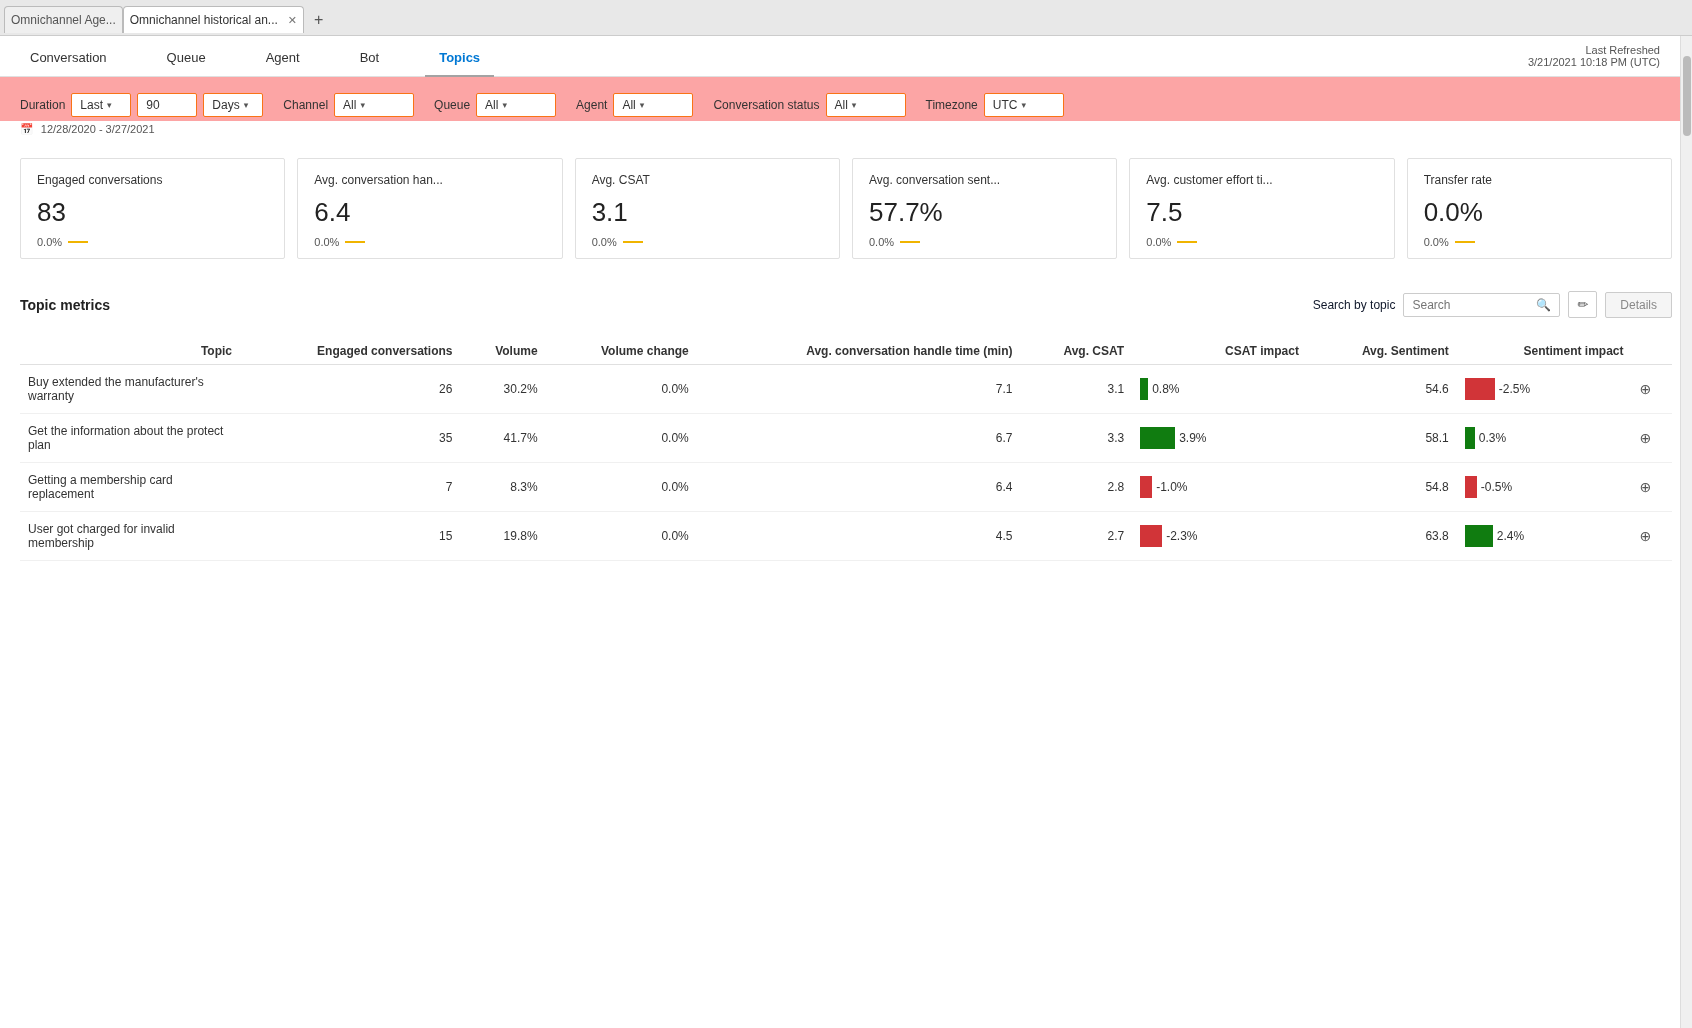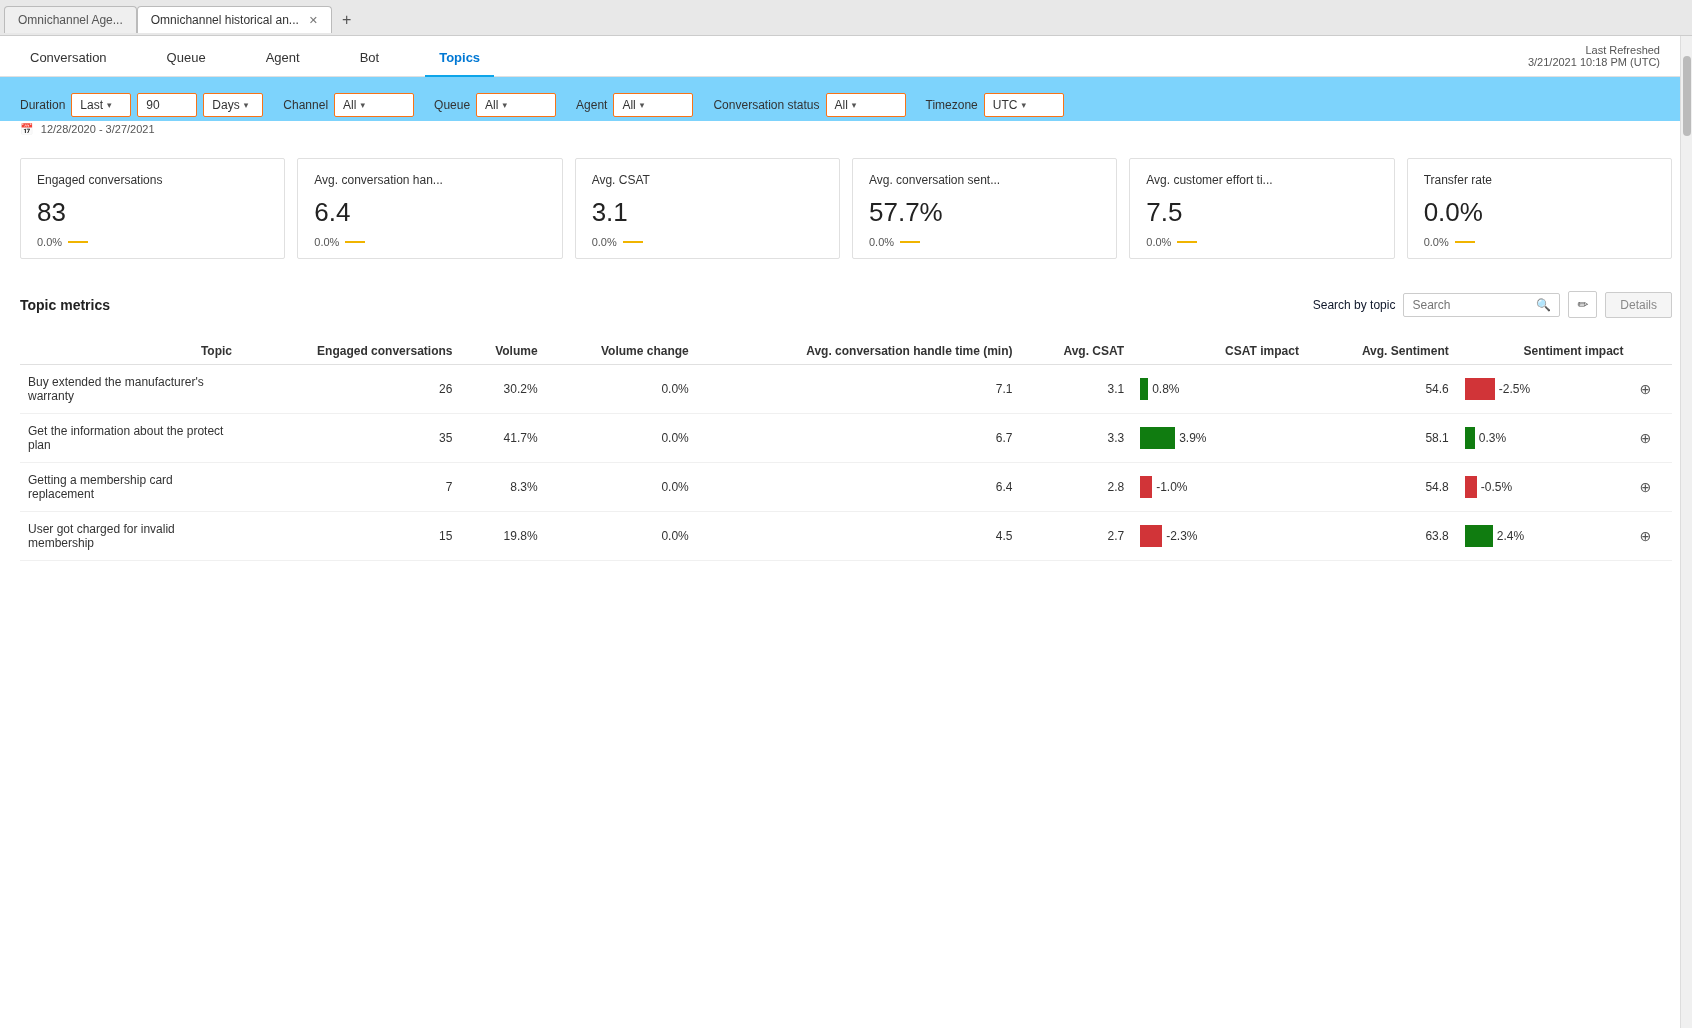--- a/index.html
+++ b/index.html
@@ -6,21 +6,21 @@
     body { font-family: 'Segoe UI', Arial, sans-serif; font-size: 13px; background: #f5f5f5; color: #333; }
 
     
     .browser-tabs {
       display: flex; align-items: center;
       background: #e8e8e8; border-bottom: 1px solid #ccc;
       padding: 4px 0 0 4px; height: 36px;
     }
     .tab {
       display: flex; align-items: center; gap: 6px;
-      padding: 6px 13px; background: #d4d4d4; border-radius: 4px 4px 0 0;
+      padding: 6px 6px; background: #d4d4d4; border-radius: 4px 4px 0 0;
       font-size: 12px; cursor: pointer; border: 1px solid #bbb; border-bottom: none;
     }
     .tab.inactive { background: #efefef; color: #555; }
     .tab.active { background: #fff; }
     .tab-close { font-size: 11px; color: #777; cursor: pointer; margin-left: 4px; }
     .tab-add { padding: 4px 10px; font-size: 16px; color: #555; cursor: pointer; }
 
     
     .app { background: #fff; min-height: calc(1028px - 36px); position: relative; }
 
@@ -31,31 +31,31 @@
       padding: 0 16px;
       background: #fff;
       gap: 32px;
     }
     .nav-item {
       padding: 14px 14px 10px;
       font-size: 13px; color: #333; cursor: pointer;
       border-bottom: 2px solid transparent;
       margin-bottom: -1px;
     }
-    .nav-item.active { color: #0078d4; border-bottom: 2px solid #0ea5e9; font-weight: 600; }
+    .nav-item.active { color: #0078d4; border-bottom: 2px solid #a3a3a3; font-weight: 600; }
     .nav-right {
       margin-left: auto; padding: 8px 16px;
       font-size: 11px; color: #555; text-align: right;
     }
 
     
     .filters {
       display: flex; align-items: flex-end; gap: 20px;
       padding: 16px 20px 4px;
-      background: #7dd3fc;
+      background: #fca5a5;
     }
     .filter-group { display: flex; align-items: center; gap: 6px; }
     .filter-label { font-size: 12px; color: #333; white-space: nowrap; }
     .filter-select {
       display: flex; align-items: center; gap: 4px;
       border: 1px solid #f97316; border-radius: 2px;
       padding: 4px 8px; font-size: 12px; background: #fff; cursor: pointer;
       min-width: 60px;
     }
     .filter-select .chevron { font-size: 9px; color: #555; }

